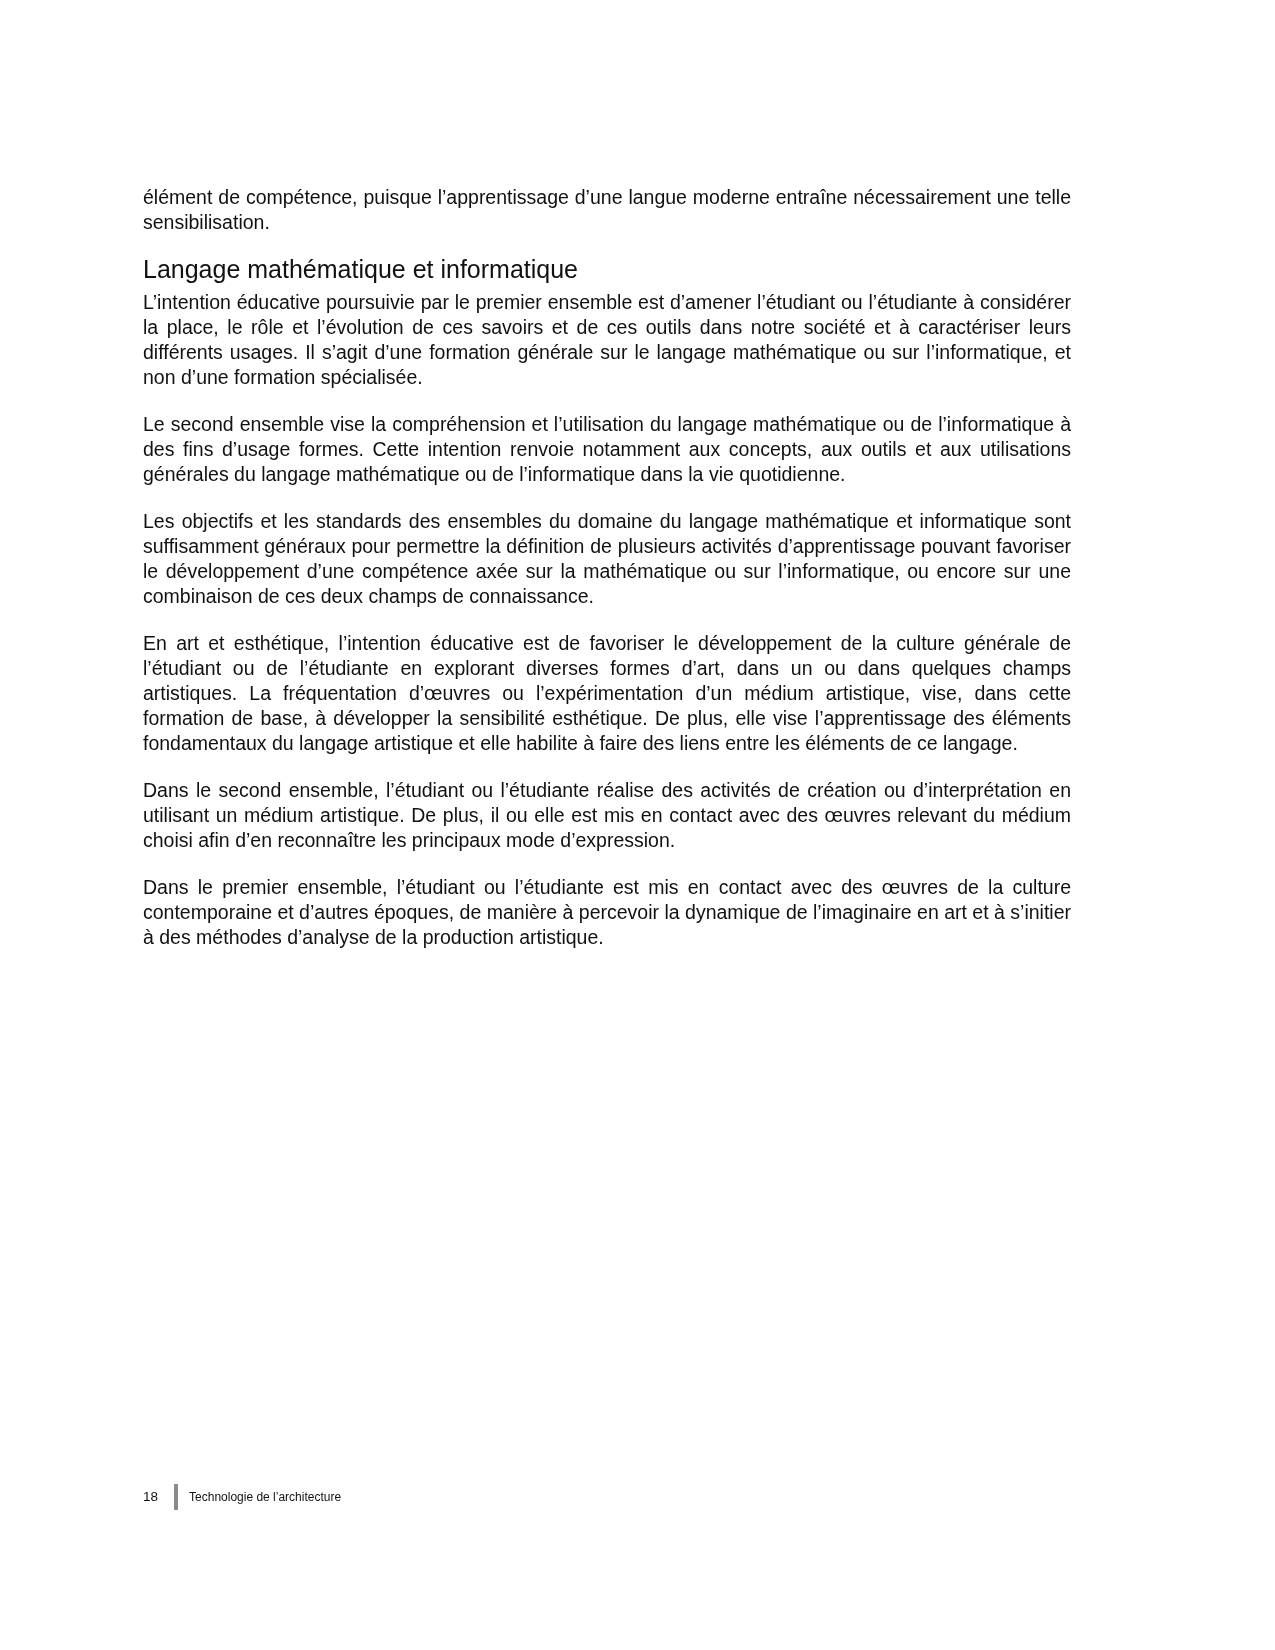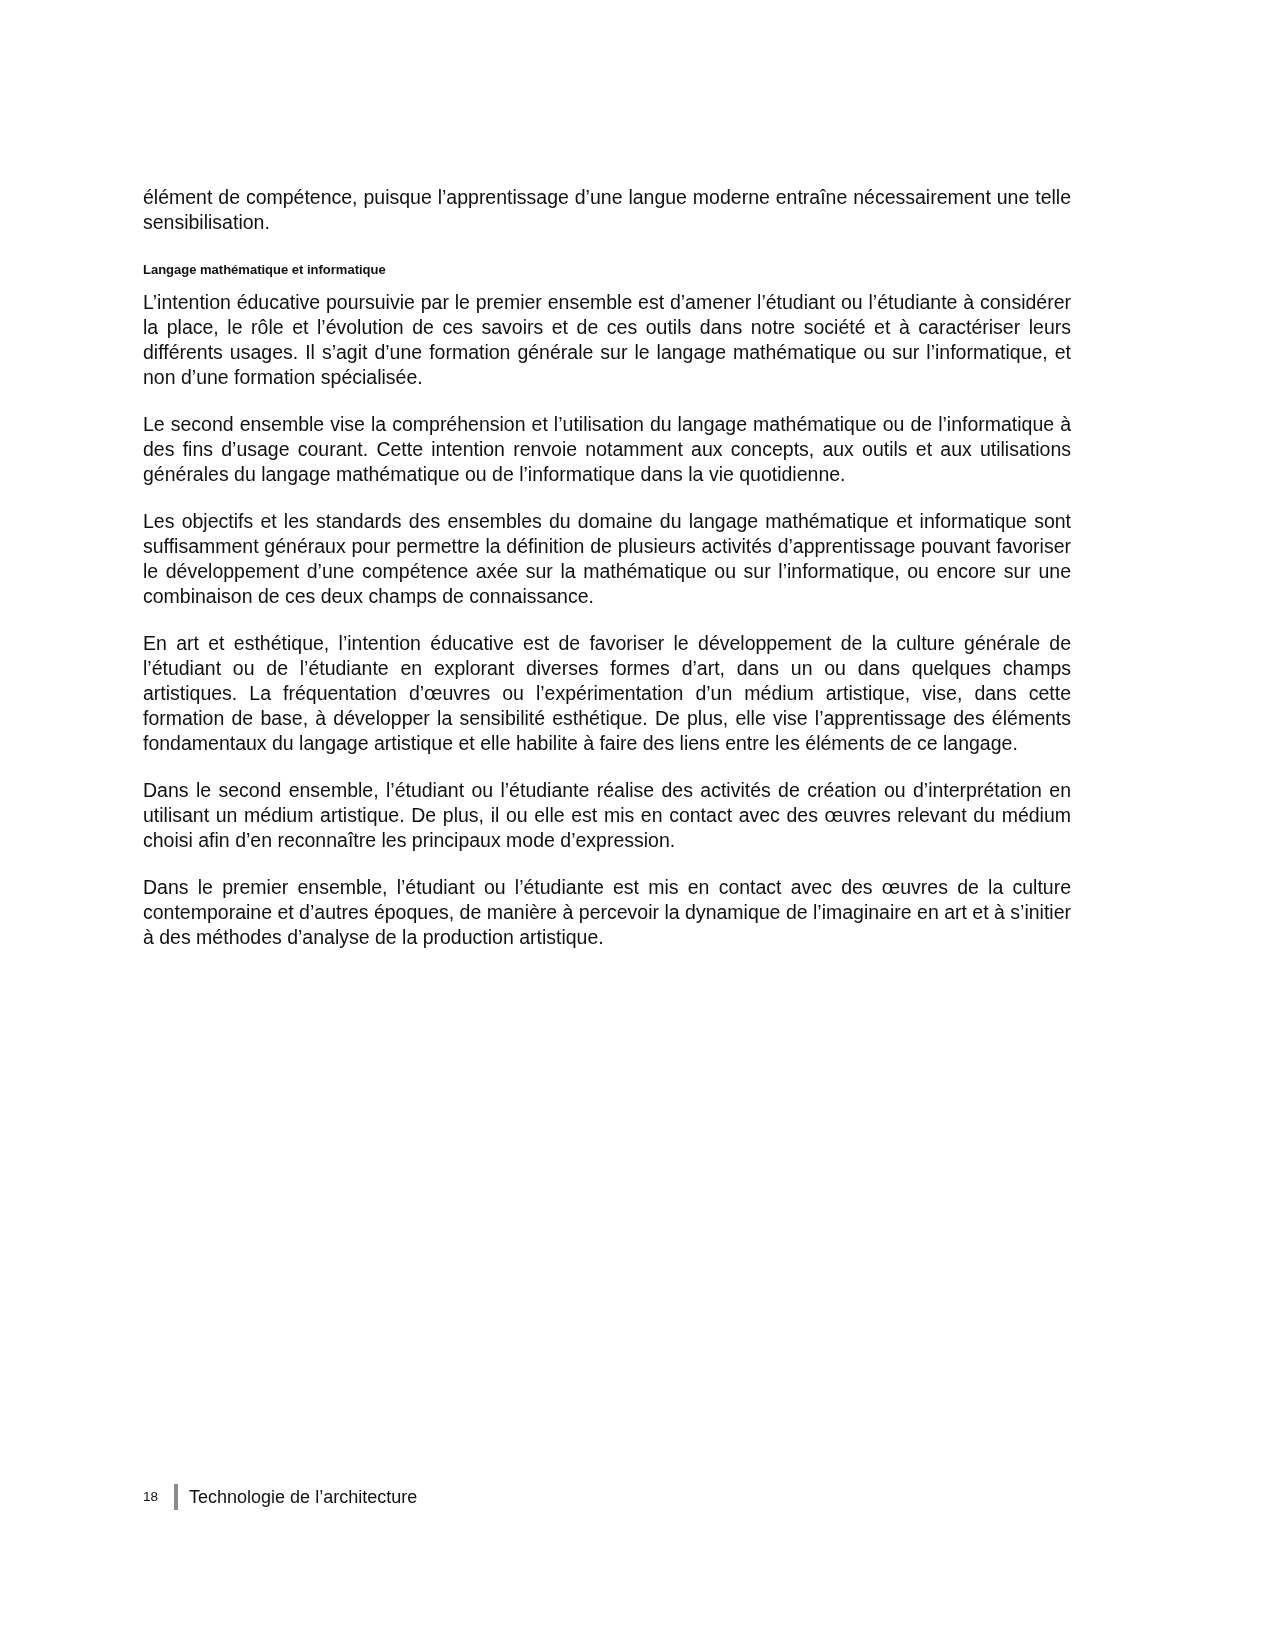--- a/index.html
+++ b/index.html
@@ -26,23 +26,23 @@
     width: 928px;
     margin-top: 44px;
   }
   .para {
     font-size: 19.5px;
     line-height: 25px;
     text-align: justify;
     margin: 0 0 22px 0;
   }
   .heading {
-    font-size: 13px;
+    font-size: 25px;
     line-height: 25px;
-    font-weight: bold;
+    font-weight: normal;
     margin: 10px 0 8px 0;
   }
   .footer {
     position: absolute;
     left: 143px;
     top: 1484px;
     display: flex;
     align-items: center;
   }
   .page-num {
@@ -50,39 +50,39 @@
     line-height: 26px;
   }
   .footer-bar {
     display: inline-block;
     width: 4px;
     height: 26px;
     background: #8a8a8a;
     margin: 0 11px 0 16px;
   }
   .footer-title {
-    font-size: 18px;
+    font-size: 12px;
     line-height: 26px;
   }
 </style>
 </head>
 <body>
 
 <div class="sheet">
 
   <main class="content">
 
     <p class="para">élément de compétence, puisque l’apprentissage d’une langue moderne entraîne nécessairement une telle sensibilisation.</p>
 
     <h2 class="heading">Langage mathématique et informatique</h2>
 
 
     <p class="para">L’intention éducative poursuivie par le premier ensemble est d’amener l’étudiant ou l’étudiante à considérer la place, le rôle et l’évolution de ces savoirs et de ces outils dans notre société et à caractériser leurs différents usages.  Il s’agit d’une formation générale sur le langage mathématique ou sur l’informatique, et non d’une formation spécialisée.</p>
 
-    <p class="para">Le second ensemble vise la compréhension et l’utilisation du langage mathématique ou de l’informatique à des fins d’usage courant.  Cette intention renvoie notamment aux concepts, aux outils et aux utilisations générales du langage mathématique ou de l’informatique dans la vie quotidienne.</p>
+    <p class="para">Le second ensemble vise la compréhension et l’utilisation du langage mathématique ou de l’informatique à des fins d’usage formes.  Cette intention renvoie notamment aux concepts, aux outils et aux utilisations générales du langage mathématique ou de l’informatique dans la vie quotidienne.</p>
 
     <p class="para">Les objectifs et les standards des ensembles du domaine du langage mathématique et informatique sont suffisamment généraux pour permettre la définition de plusieurs activités d’apprentissage pouvant favoriser le développement d’une compétence axée sur la mathématique ou sur l’informatique, ou encore sur une combinaison de ces deux champs de connaissance.</p>
 
 
     <p class="para">En art et esthétique, l’intention éducative est de favoriser le développement de la culture générale de l’étudiant ou de l’étudiante en explorant diverses formes d’art, dans un ou dans quelques champs artistiques.   La fréquentation d’œuvres ou l’expérimentation d’un médium artistique, vise, dans cette formation de base, à développer la sensibilité esthétique.  De plus, elle vise l’apprentissage des éléments fondamentaux du langage artistique et elle habilite à faire des liens entre les éléments de ce langage.</p>
 
     <p class="para">Dans le second ensemble, l’étudiant ou l’étudiante réalise des activités de création ou d’interprétation en utilisant un médium artistique.  De plus, il ou elle est mis en contact avec des œuvres relevant du médium choisi afin d’en reconnaître les principaux mode d’expression.</p>
 
     <p class="para">Dans le premier ensemble, l’étudiant ou l’étudiante est mis en contact avec des œuvres de la culture contemporaine et d’autres époques, de manière à percevoir la dynamique de l’imaginaire en art et à s’initier à des méthodes d’analyse de la production artistique.</p>
 

